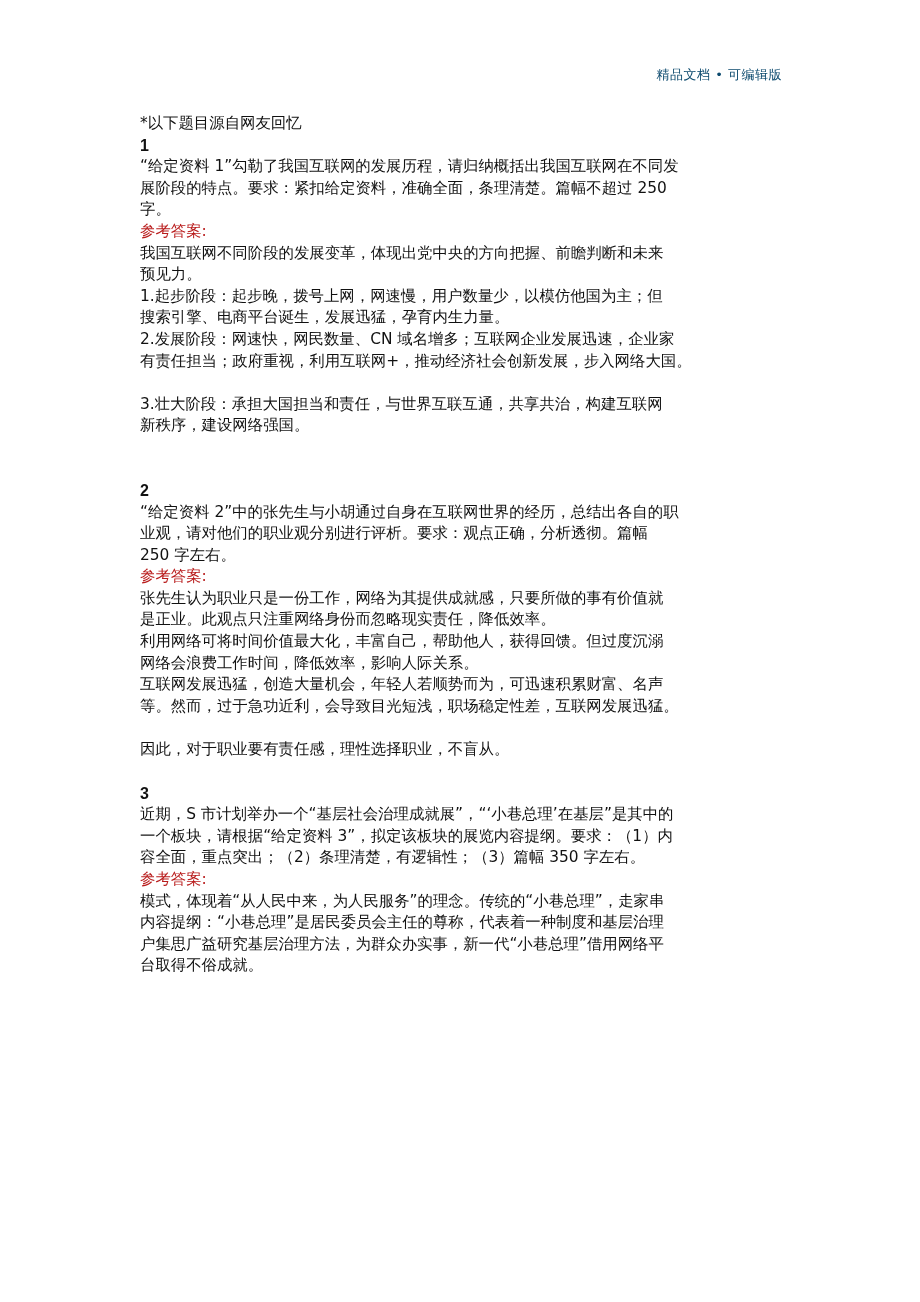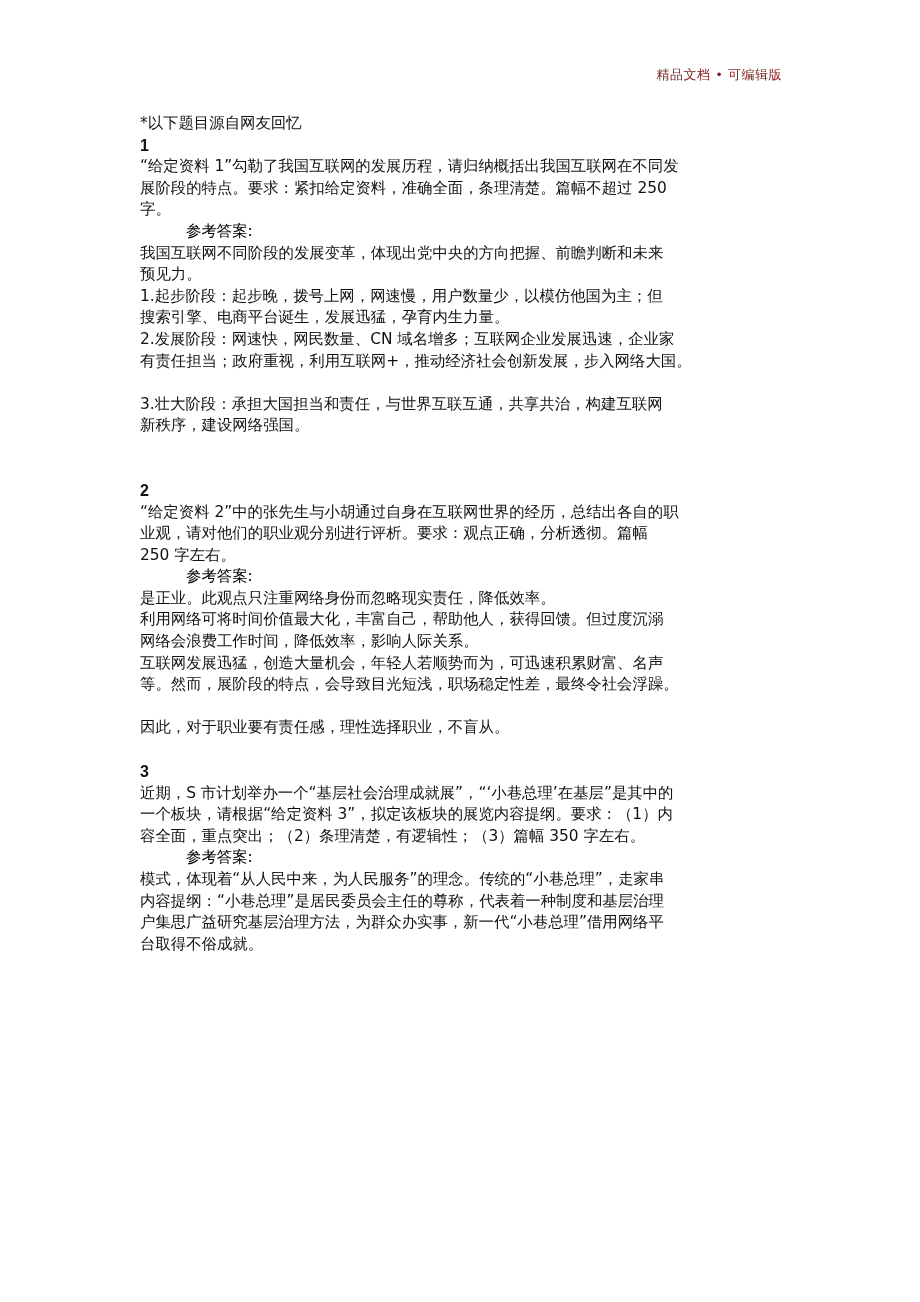--- a/index.html
+++ b/index.html
@@ -13,21 +13,21 @@
       position: relative;
       overflow: hidden;
       font-family: "DejaVu Sans", "Liberation Sans", sans-serif;
       color: #111111;
     }
     .page-header {
       position: absolute;
       top: 66px;
       right: 138px;
       font-size: 13px;
-      color: #7f1d1d;
+      color: #0c4a6e;
       letter-spacing: 0.5px;
     }
     .content {
       position: absolute;
       top: 113px;
       left: 140px;
       width: 656px;
       font-size: 15.4px;
       line-height: 21.6px;
     }
@@ -36,22 +36,21 @@
       display: block;
       min-height: 21.6px;
     }
     .note { }
     .qnum {
       font-weight: bold;
       font-family: "Liberation Sans", sans-serif;
       font-size: 16px;
     }
     .answer-label {
-      color: #000000;
-      margin-left: 46px;
+      color: #b91c1c;
     }
     .blank {
       height: 21.6px;
     }
     .gap-q2 { height: 43px; }
     .gap-q3 { height: 22px; }
   </style>
 </head>
 <body>
 
@@ -85,25 +84,26 @@
 
   <section>
     <span class="line qnum">2</span>
     <div>
       <span class="line">“给定资料 2”中的张先生与小胡通过自身在互联网世界的经历，总结出各自的职</span>
       <span class="line">业观，请对他们的职业观分别进行评析。要求：观点正确，分析透彻。篇幅</span>
       <span class="line">250 字左右。</span>
     </div>
     <span class="line answer-label">参考答案:</span>
     <div>
+      <span class="line">张先生认为职业只是一份工作，网络为其提供成就感，只要所做的事有价值就</span>
       <span class="line">是正业。此观点只注重网络身份而忽略现实责任，降低效率。</span>
       <span class="line">利用网络可将时间价值最大化，丰富自己，帮助他人，获得回馈。但过度沉溺</span>
       <span class="line">网络会浪费工作时间，降低效率，影响人际关系。</span>
       <span class="line">互联网发展迅猛，创造大量机会，年轻人若顺势而为，可迅速积累财富、名声</span>
-      <span class="line">等。然而，展阶段的特点，会导致目光短浅，职场稳定性差，最终令社会浮躁。</span>
+      <span class="line">等。然而，过于急功近利，会导致目光短浅，职场稳定性差，互联网发展迅猛。</span>
       <span class="line blank"></span>
       <span class="line">因此，对于职业要有责任感，理性选择职业，不盲从。</span>
     </div>
   </section>
 
   <div class="gap-q3"></div>
 
   <section>
     <span class="line qnum">3</span>
     <div>

